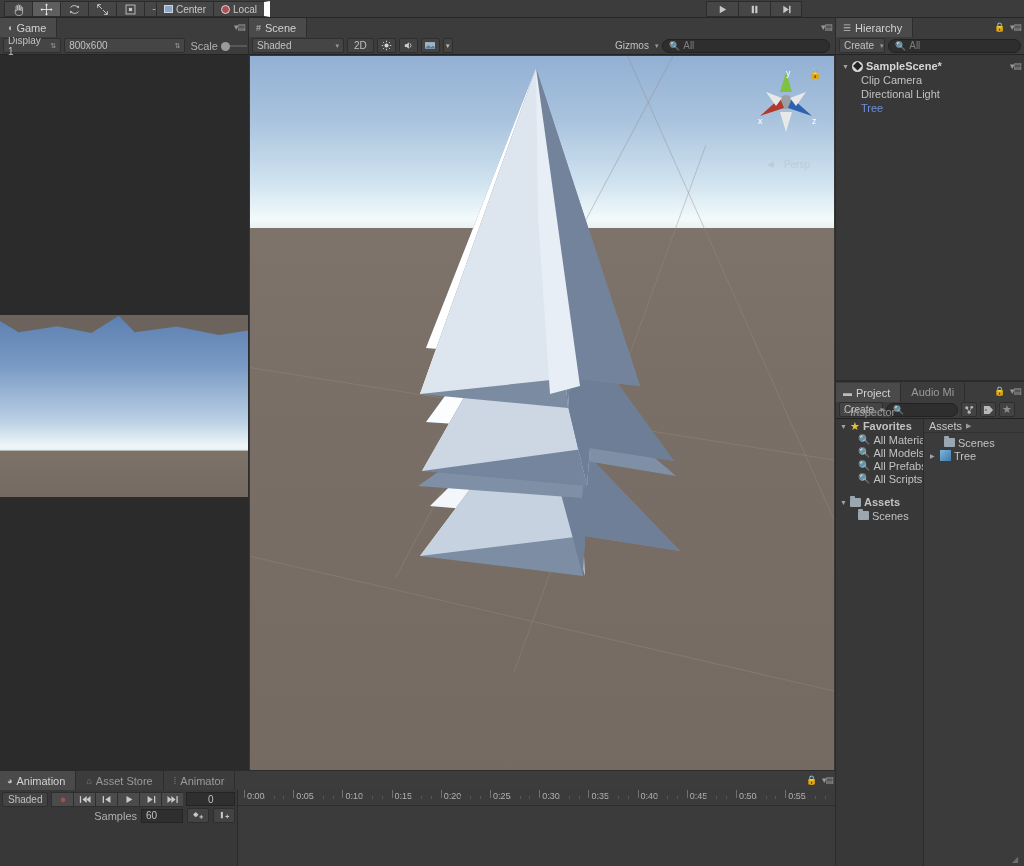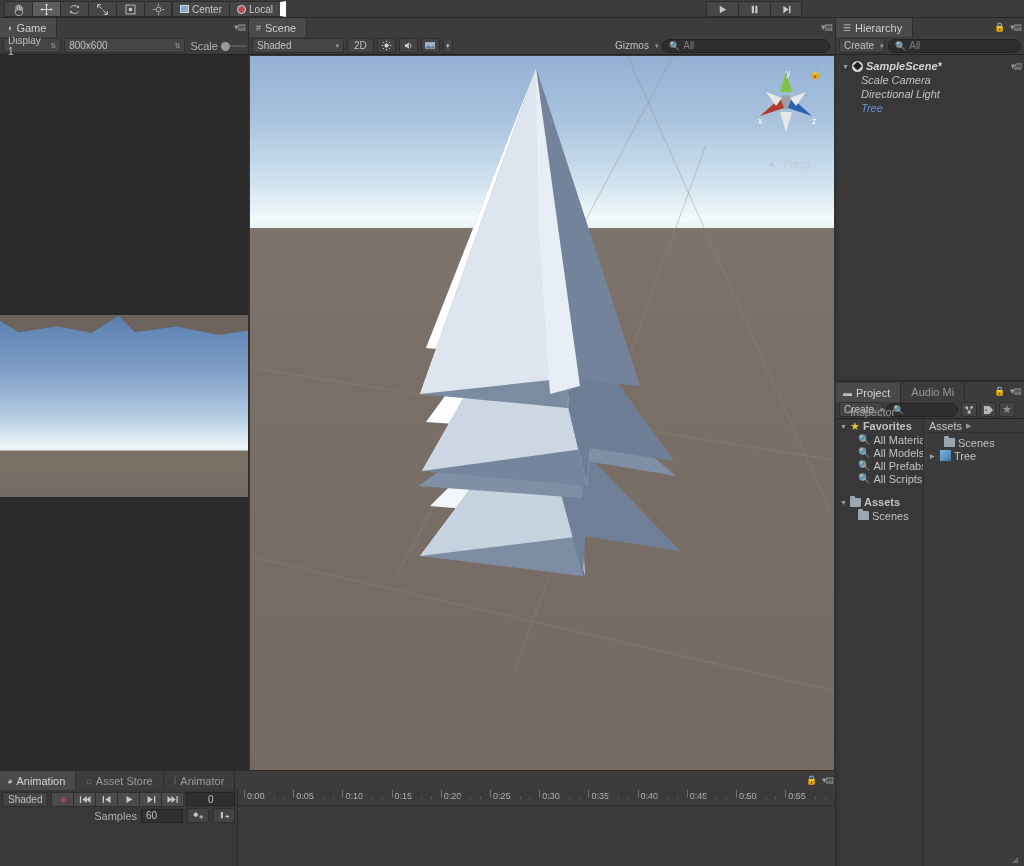--- a/index.html
+++ b/index.html
@@ -95,21 +95,21 @@
                background: linear-gradient(to bottom,#93b0d4 0%,#a8c2dd 35%,#cfe2ef 72%,#f2fafb 93%,#e6eff1 100%); }
   #scene-ground { position: absolute; left: 0; top: 172px; width: 584px; height: 560px;
                   background: linear-gradient(to bottom,#7e736a 0%,#7a6f66 30%,#756a62 100%); }
   .gridline { position: absolute; background: rgba(150,140,132,.40); height: 1px; transform-origin: 0 0; }
   #gizmo { position: absolute; right: 12px; top: 8px; width: 72px; height: 86px; }
   #persp-label { position: absolute; right: 24px; top: 103px; color: #b9c6d4; font-size: 10px; opacity: .75; }
 
   
   #hier { left: 836px; top: 18px; width: 188px; height: 362px; background: #383838; }
   .tree-row { height: 13px; display: flex; align-items: center; gap: 3px; padding-left: 6px;
-              font-size: 11px; color: #c2c2c2; cursor: default; font-style: italic; }
+              font-size: 11px; color: #c2c2c2; cursor: default; }
   .tree-row.sel-blue { color: #6f90d8; }
   .tri { width: 7px; color: #a2a2a2; font-size: 7px; }
 
   
   #proj { left: 836px; top: 382px; width: 188px; height: 484px; background: #383838; }
   #proj-left { position: absolute; left: 0; top: 37px; width: 88px; bottom: 0;
                background: #383838; border-right: 1px solid #2b2b2b; }
   #proj-right { position: absolute; left: 88px; top: 37px; right: 0; bottom: 0; background: #3b3b3b; }
   .fav-row { height: 13px; display: flex; align-items: center; gap: 3px; padding-left: 4px;
              font-size: 11px; color: #c2c2c2; white-space: nowrap; overflow: hidden; }
@@ -182,21 +182,21 @@
           </svg>
       </div>
       <div class="tool-btn">
         <svg width="13" height="13" viewBox="0 0 16 16">
             <circle cx="8" cy="8" r="3" fill="none" stroke="#c6c6c6" stroke-width="1.1"></circle>
             <path d="M8 1v2.4M8 12.6V15M1 8h2.4M12.6 8H15" stroke="#c6c6c6" stroke-width="1.1"></path>
           </svg>
       </div>
     </div>
 
-    <div class="tool-group" style="left:172px;top:1px;">
+    <div class="tool-group" style="left:156px;top:1px;">
       <div class="pivot-btn">
         <span style="display:inline-block;width:9px;height:8px;background:#8aa7c8;border:1px solid #cfd8e2;"></span>
         <span>Center</span>
       </div>
       <div class="pivot-btn">
         <span style="display:inline-block;width:9px;height:9px;border-radius:50%;background:#b05050;border:1px solid #d8d8d8;"></span>
         <span>Local</span>
       </div>
     </div>
 
@@ -382,21 +382,21 @@
         <span class="tri">▼</span>
         <span style="display:inline-block;width:11px;height:11px;border-radius:50%;background:#d8d8d8;
                      position:relative;overflow:hidden;">
           <span style="position:absolute;left:1px;top:1px;width:9px;height:9px;background:#222;
                        clip-path:polygon(50% 0,100% 50%,50% 100%,0 50%);"></span>
         </span>
         <span style="font-weight:bold;color:#d6d6d6;">SampleScene*</span>
         <span class="panemenu" style="top:auto;">▾▤</span>
       </div>
       <div class="tree-row" style="padding-left:25px;height:14px;">
-        <span>Scale Camera</span>
+        <span>Clip Camera</span>
       </div>
       <div class="tree-row" style="padding-left:25px;height:14px;">
         <span>Directional Light</span>
       </div>
       <div class="tree-row sel-blue" style="padding-left:25px;height:14px;">
         <span>Tree</span>
       </div>
     </div>
   </div>
 

